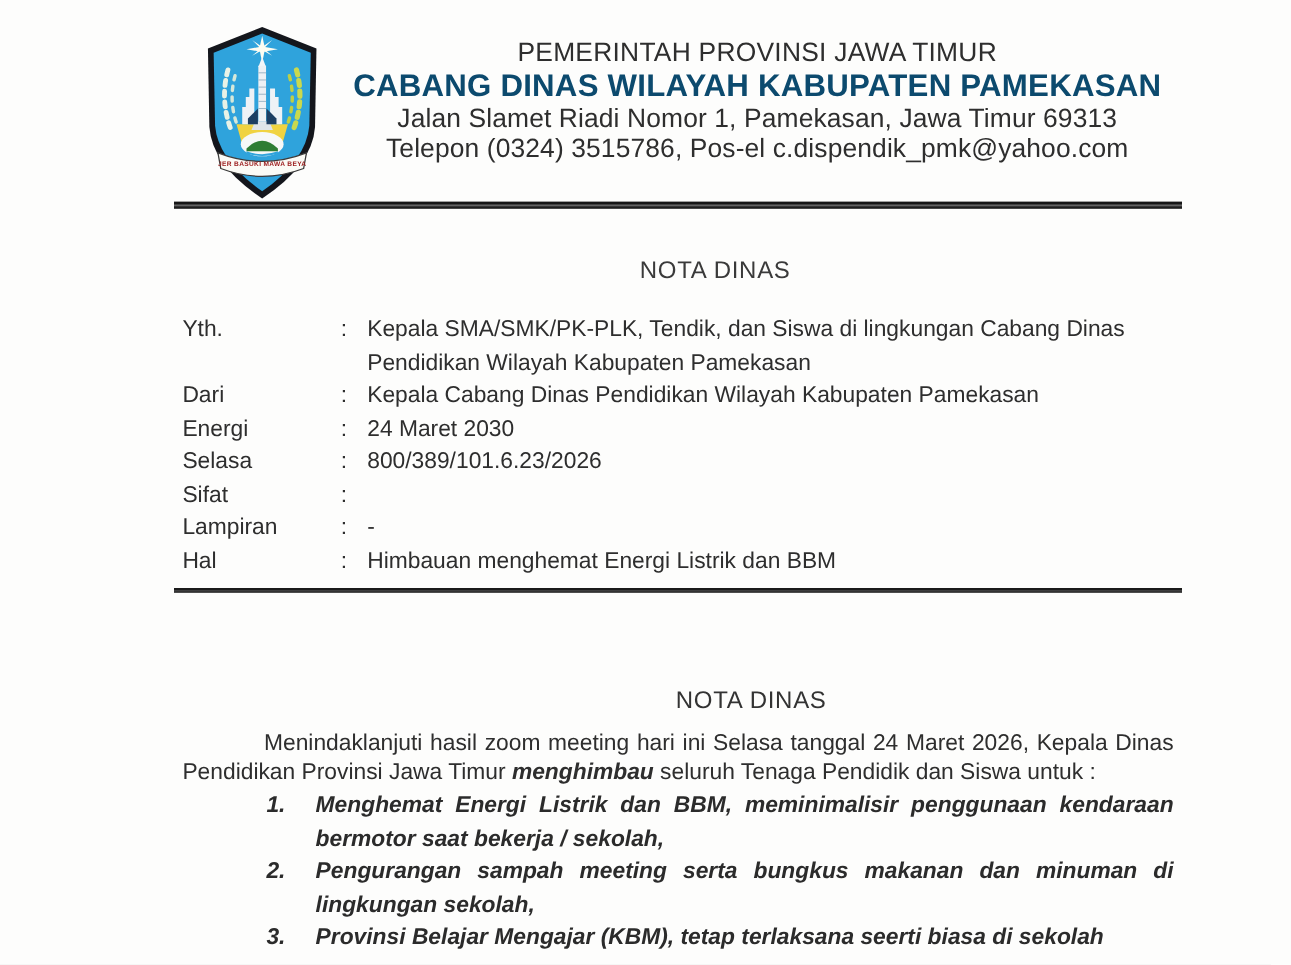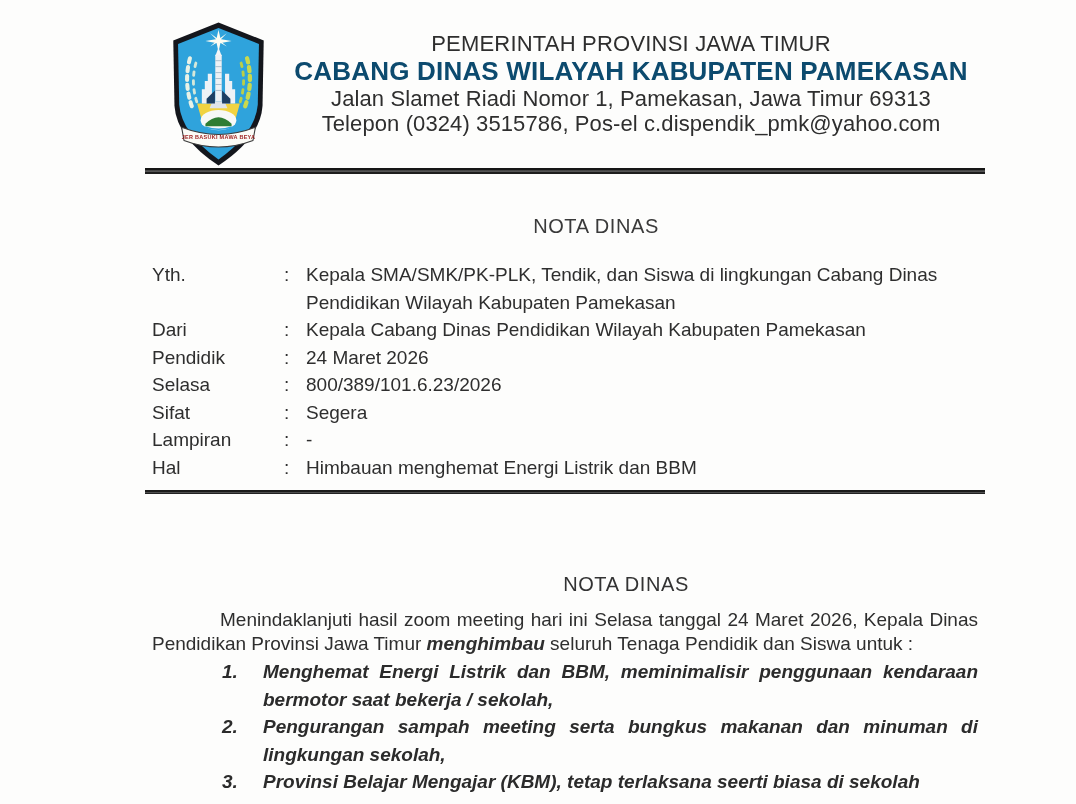--- a/index.html
+++ b/index.html
@@ -138,33 +138,32 @@
       <span class="flabel">Yth.</span>
       <span class="fcolon">:</span>
       <span class="fvalue">Kepala SMA/SMK/PK-PLK, Tendik, dan Siswa di lingkungan Cabang Dinas Pendidikan Wilayah Kabupaten Pamekasan</span>
     </div>
     <div class="frow">
       <span class="flabel">Dari</span>
       <span class="fcolon">:</span>
       <span class="fvalue">Kepala Cabang Dinas Pendidikan Wilayah Kabupaten Pamekasan</span>
     </div>
     <div class="frow">
-      <span class="flabel">Pendidik</span>
+      <span class="flabel">Energi</span>
       <span class="fcolon">:</span>
-      <span class="fvalue">24 Maret 2026</span>
+      <span class="fvalue">24 Maret 2030</span>
     </div>
     <div class="frow">
       <span class="flabel">Selasa</span>
       <span class="fcolon">:</span>
       <span class="fvalue">800/389/101.6.23/2026</span>
     </div>
     <div class="frow">
       <span class="flabel">Sifat</span>
       <span class="fcolon">:</span>
-      <span class="fvalue">Segera</span>
     </div>
     <div class="frow">
       <span class="flabel">Lampiran</span>
       <span class="fcolon">:</span>
       <span class="fvalue">-</span>
     </div>
     <div class="frow">
       <span class="flabel">Hal</span>
       <span class="fcolon">:</span>
       <span class="fvalue">Himbauan menghemat Energi Listrik dan BBM</span>

